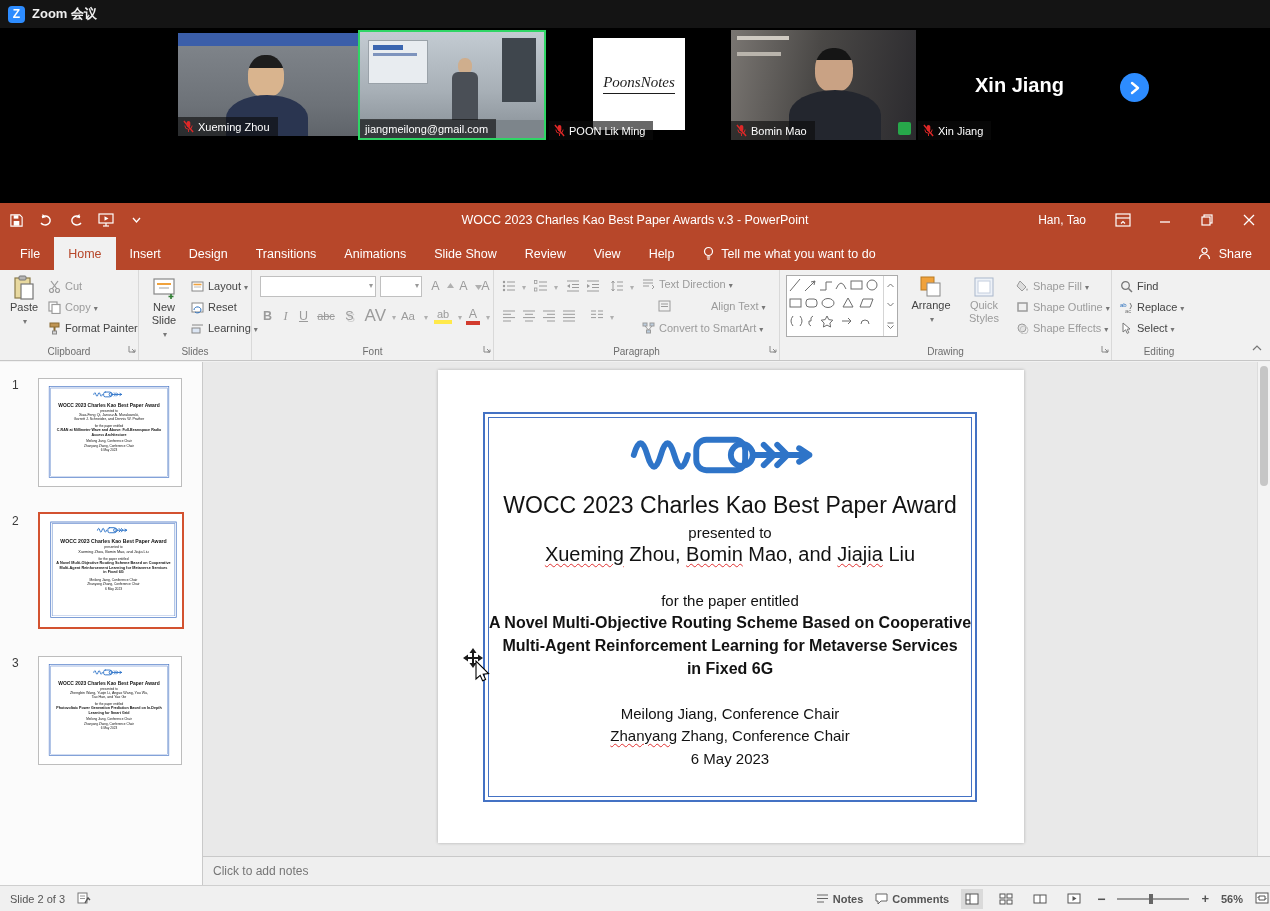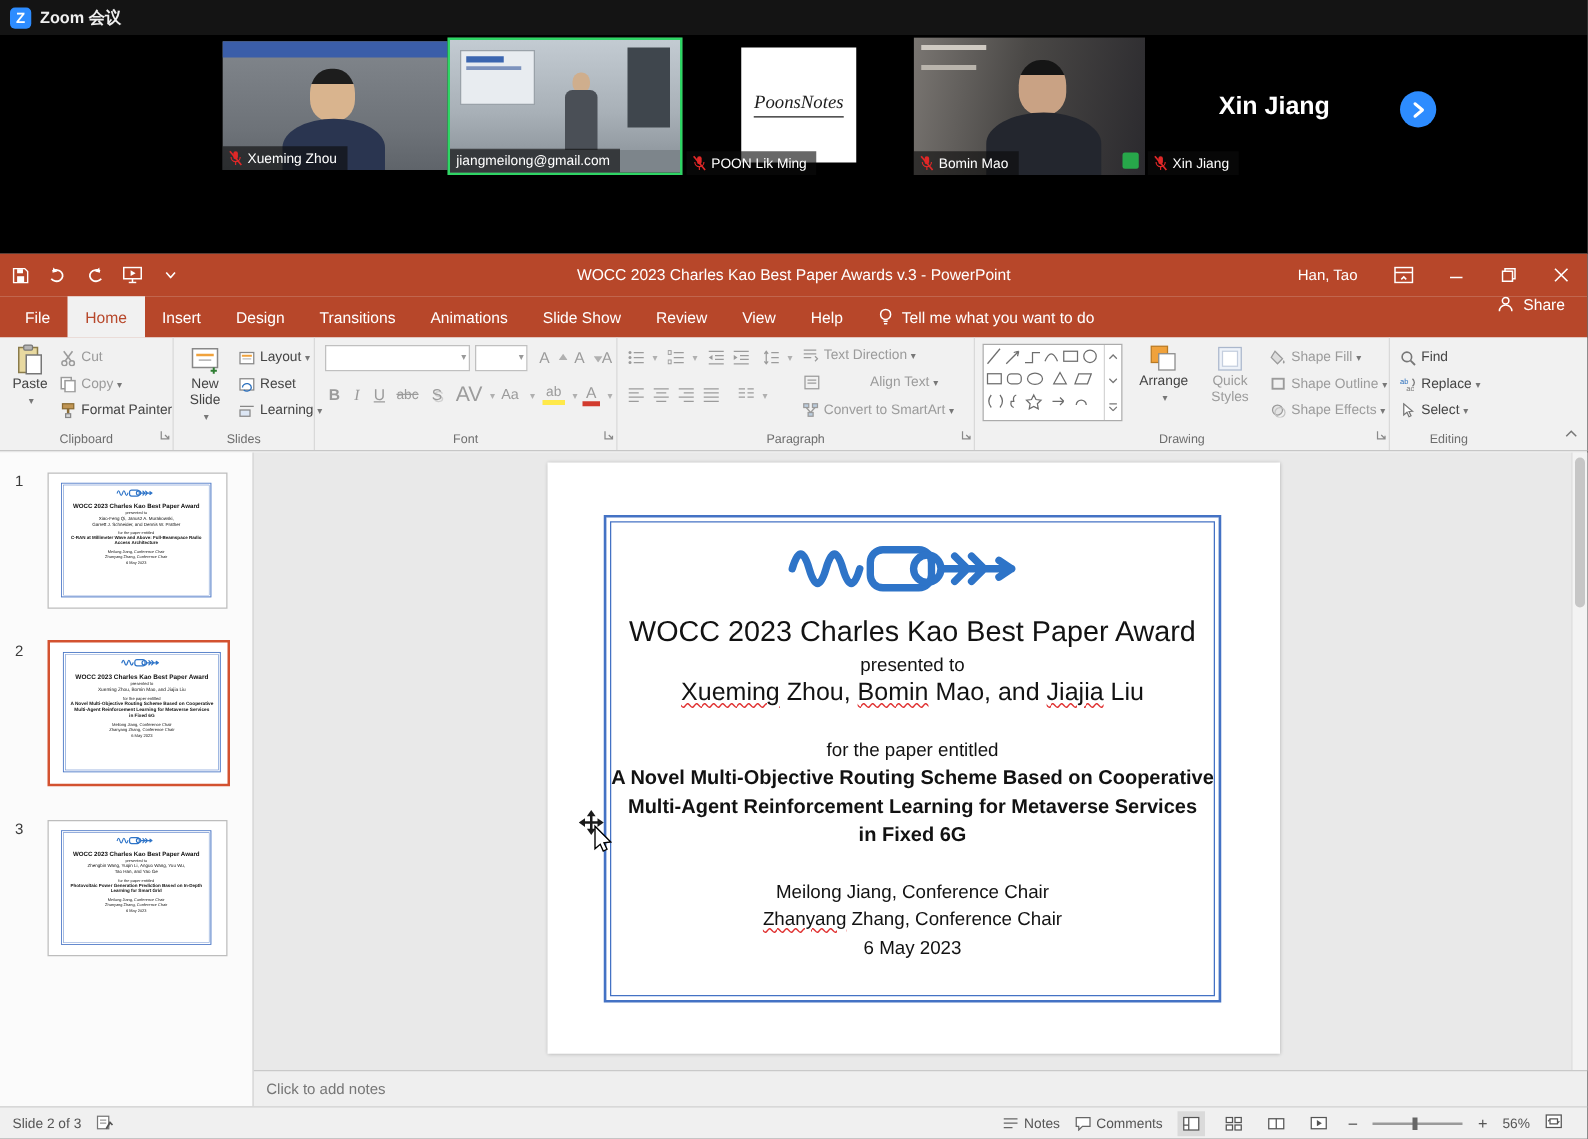--- a/index.html
+++ b/index.html
@@ -28,21 +28,21 @@
   .qat{position:absolute;left:6px;top:0;height:34px;display:flex;align-items:center;gap:10px;}
   .qat .qbtn{display:flex;align-items:center;justify-content:center;width:20px;height:22px;}
   .ppt-title{position:absolute;left:50%;top:0;transform:translateX(-50%);height:34px;display:flex;align-items:center;font-size:12.5px;white-space:nowrap;}
   .tb-right{position:absolute;right:0;top:0;height:34px;display:flex;align-items:center;}
   .tb-user{font-size:12px;margin-right:16px;}
   .winbtn{width:42px;height:34px;display:flex;align-items:center;justify-content:center;}
   .ppt-tabs{position:absolute;left:0;top:34px;width:1270px;height:33px;background:#B7472A;display:flex;align-items:stretch;padding-left:6px;box-sizing:border-box;color:#fff;font-size:12.5px;}
   .tab{display:flex;align-items:center;padding:0 14px;white-space:nowrap;}
   .tab.active{background:#F1F1F1;color:#B7472A;}
   .tellme{display:flex;align-items:center;gap:6px;padding:0 14px;}
-  .share{position:absolute;right:8px;top:34px;height:33px;display:flex;gap:8px;color:#fff;font-size:12.5px;padding:0 10px;}
+  .share{position:absolute;right:8px;top:34px;height:33px;display:flex;align-items:center;gap:8px;color:#fff;font-size:12.5px;padding:0 10px;}
   #ribbon{position:absolute;left:0;top:67px;width:1270px;height:91px;background:#F1F1F1;border-bottom:1px solid #C6C6C6;box-sizing:border-box;}
   .grp{position:absolute;top:0;height:90px;border-right:1px solid #D9D9D9;box-sizing:border-box;}
   .grp-label{position:absolute;bottom:3px;left:0;width:100%;text-align:center;font-size:10px;color:#6d6d6d;}
   .launcher{position:absolute;right:2px;bottom:3px;}
   .btn-sm{position:absolute;display:flex;align-items:center;gap:4px;font-size:11px;color:#444;height:20px;white-space:nowrap;}
   .btn-sm.dis{color:#9b9b9b;}
   .big-btn{position:absolute;display:flex;flex-direction:column;align-items:center;font-size:11px;color:#444;text-align:center;line-height:1.2;padding-top:5px;box-sizing:border-box;}
   .big-btn.dis{color:#9b9b9b;}
   .lbl-pre{white-space:pre-line;}
   .dd::after{content:"▾";font-size:8px;margin-left:3px;color:#777;}
@@ -73,21 +73,21 @@
   .s-authors{font-size:20px;margin-top:2px;}
   .s-entitled{font-size:15px;margin-top:26px;}
   .s-paper{font-size:16px;font-weight:bold;line-height:1.45;margin-top:2px;white-space:pre-line;}
   .s-chairs{font-size:15px;line-height:1.5;margin-top:22px;}
   .sp{text-decoration:underline wavy #e03131;text-decoration-thickness:1px;text-underline-offset:2px;}
   .scrollbar{position:absolute;right:0;top:0;width:13px;height:494px;background:#F3F3F3;border-left:1px solid #DCDCDC;box-sizing:border-box;}
   .sb-thumb{position:absolute;left:2px;top:4px;width:8px;height:120px;background:#C6C6C6;border-radius:4px;}
   #notes{position:absolute;left:203px;top:653px;width:1067px;height:29px;background:#EFEFEF;border-top:1px solid #C9C9C9;box-sizing:border-box;display:flex;align-items:center;padding-left:10px;font-size:12px;color:#767676;}
   #statusbar{position:absolute;left:0;top:682px;width:1270px;height:26px;background:#F0F0F0;border-top:1px solid #CFCFCF;box-sizing:border-box;display:flex;align-items:center;font-size:11px;color:#555;}
   .sb-left{display:flex;align-items:center;gap:12px;padding-left:10px;}
-  .sb-right{margin-left:auto;display:flex;align-items:center;gap:12px;padding-right:20px;}
+  .sb-right{margin-left:auto;display:flex;align-items:center;gap:12px;padding-right:1px;font-weight:bold;}
   .sb-item{display:flex;align-items:center;gap:4px;}
   .viewbtn{width:22px;height:20px;display:flex;align-items:center;justify-content:center;}
   .viewbtn.pressed{background:#DADADA;}
   .zslider{position:relative;width:72px;height:14px;display:flex;align-items:center;}
   .ztrack{width:100%;height:2px;background:#9a9a9a;}
   .zthumb{position:absolute;left:32px;top:2px;width:4px;height:10px;background:#666;}
   #cursor{position:absolute;left:463px;top:648px;z-index:50;pointer-events:none;}
 </style>
 </head>
 <body>
@@ -512,21 +512,21 @@
         </div>
         <div class="btn-sm dis" style="left:148px;top:4px;">
           <svg width="13" height="12" viewBox="0 0 13 12">
               <line x1="1" y1="2" x2="11" y2="2" stroke="#9b9b9b"></line>
               <line x1="1" y1="5" x2="11" y2="5" stroke="#9b9b9b"></line>
               <line x1="1" y1="8" x2="7" y2="8" stroke="#9b9b9b"></line>
               <path d="M10 7 L12 9 L10 11" fill="none" stroke="#9b9b9b"></path>
             </svg>
           <span class="dd">Text Direction</span>
         </div>
-        <div class="btn-sm dis" style="left:149px;top:26px;gap:40px;">
+        <div class="btn-sm dis" style="left:164px;top:26px;gap:40px;">
           <svg width="13" height="12" viewBox="0 0 13 12">
               <rect x="1" y="1" width="11" height="10" fill="none" stroke="#9b9b9b"></rect>
               <line x1="3" y1="4" x2="10" y2="4" stroke="#9b9b9b"></line>
               <line x1="3" y1="6.5" x2="10" y2="6.5" stroke="#9b9b9b"></line>
             </svg>
           <span class="dd">Align Text</span>
         </div>
         <div class="btn-sm dis" style="left:148px;top:48px;">
           <svg width="13" height="12" viewBox="0 0 13 12">
               <rect x="1" y="1" width="4" height="3" fill="#bcd" stroke="#9b9b9b"></rect>

